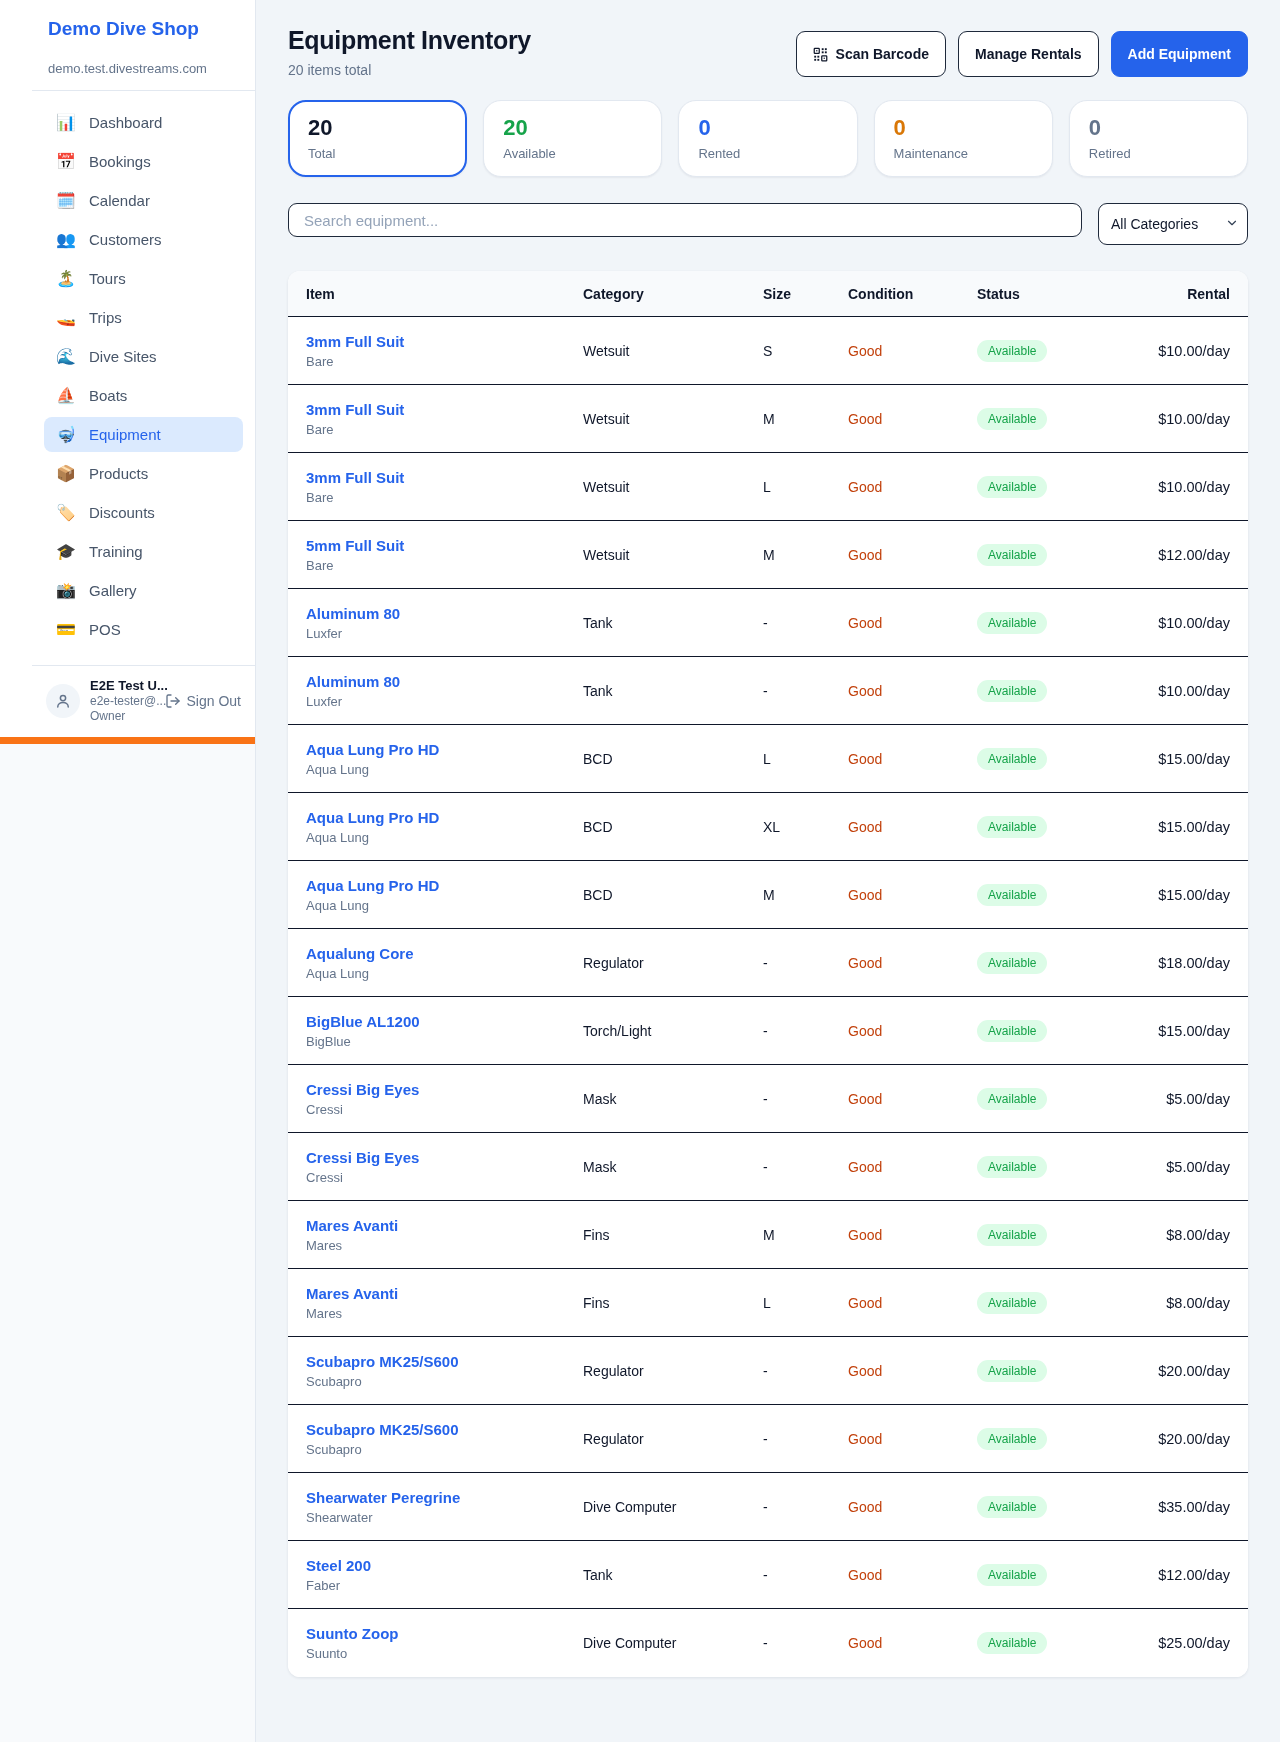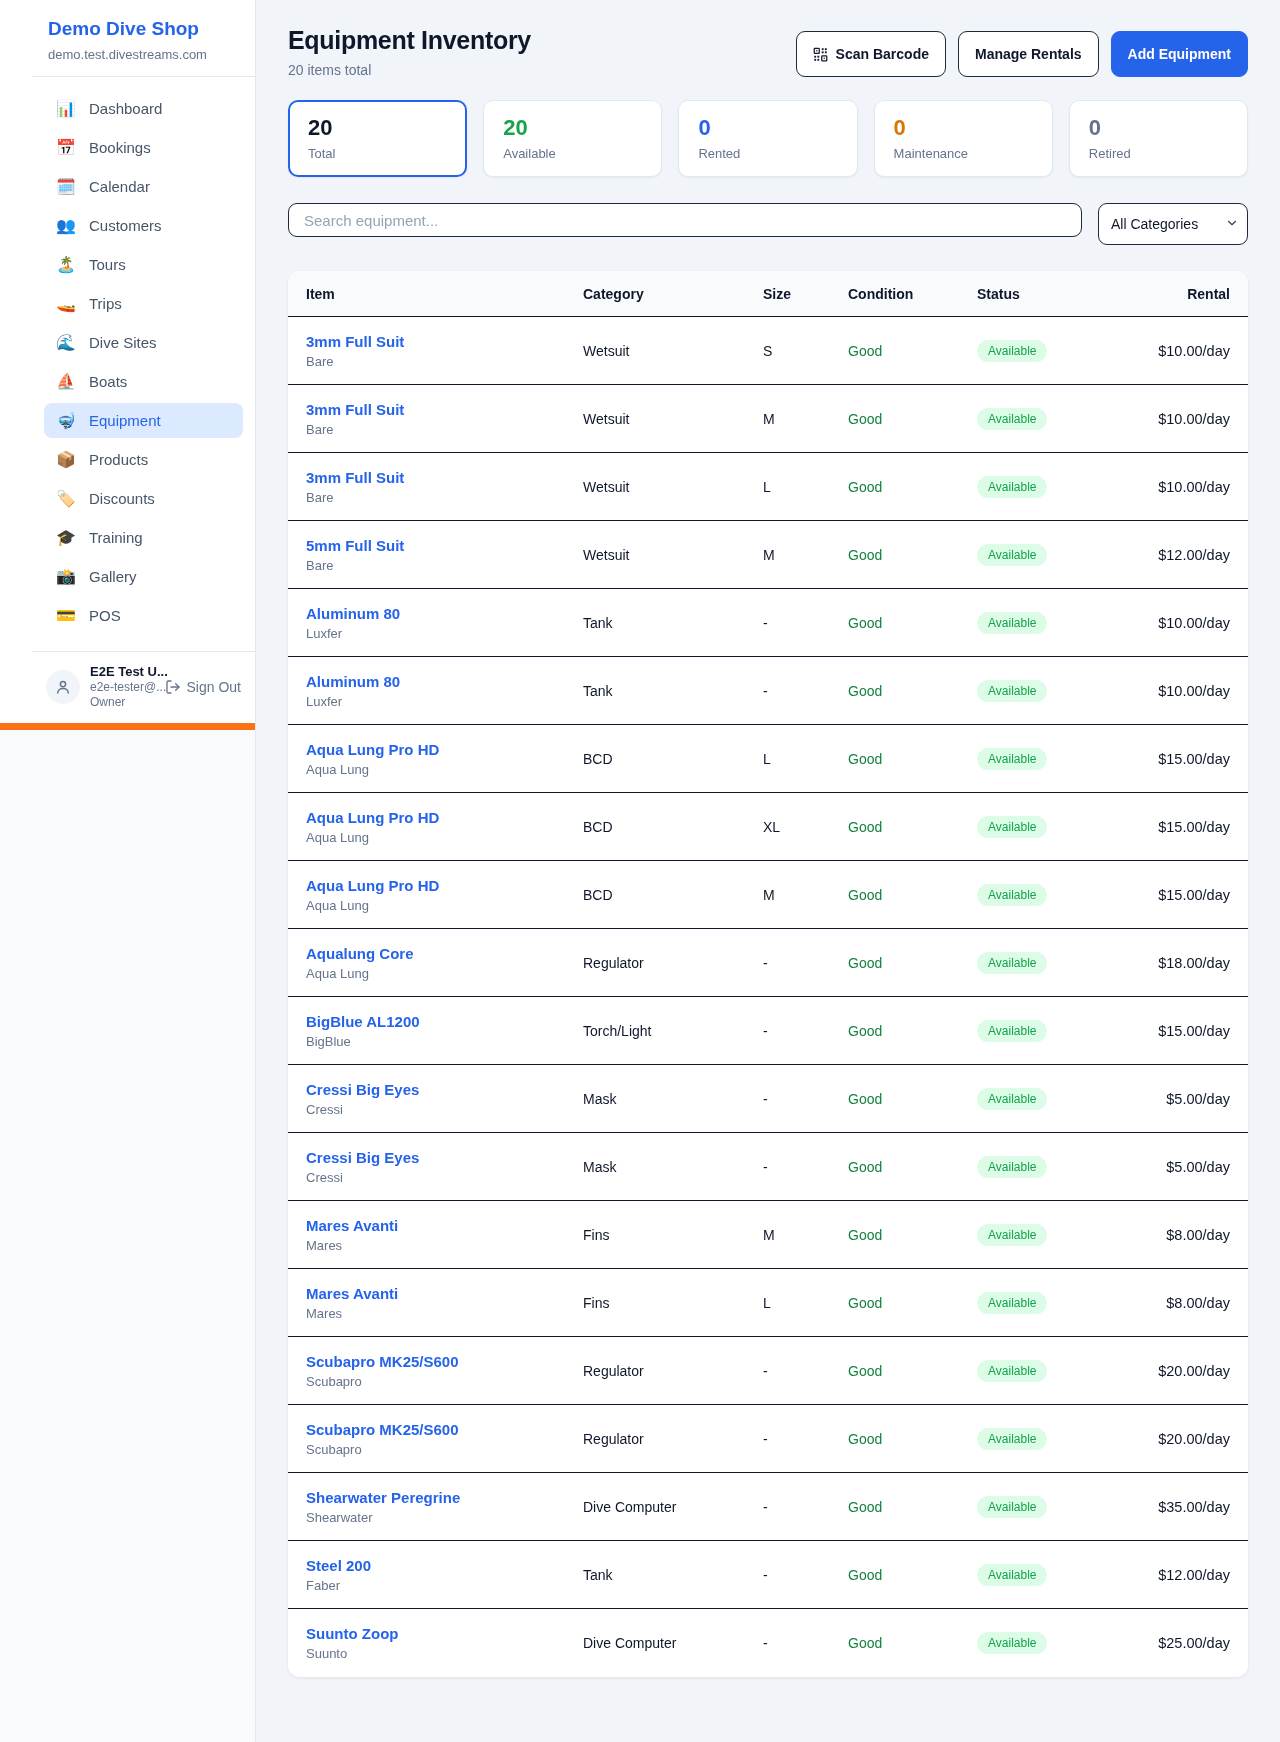--- a/index.html
+++ b/index.html
@@ -10,21 +10,21 @@
     font-family:"Liberation Sans","DejaVu Sans",sans-serif;
     color:#0f172a;
   }
   .layout { display:flex; align-items:stretch; min-height:1742px; }
 
   
   .sidebar { flex:0 0 256px; width:256px; background:#f8fafc; border-right:1px solid #e2e8f0; }
   .sidebar-card { background:#ffffff; border-bottom:7px solid #f97316;padding-left:32px; }
   .brand { padding:18px 16px 14px; border-bottom:1px solid #e2e8f0; }
   .brand-name { color:#2563eb; font-size:19px; font-weight:700; }
-  .brand-domain { color:#64748b; font-size:13px; margin-top:7px; }
+  .brand-domain { color:#64748b; font-size:13px; margin-top:21px; }
   .nav { padding:14px 12px 10px; }
   .nav-item { display:flex; align-items:center; gap:13px; padding:9px 12px; margin-bottom:4px;
               border-radius:8px; color:#475569; font-size:15px; cursor:pointer; }
   .nav-item.active { background:#dbeafe; color:#2563eb; }
   .nav-icon { width:20px; font-size:16px; line-height:1; text-align:center; flex:0 0 20px; }
   .user-row { border-top:1px solid #e2e8f0; margin-top:4px; padding:12px 14px 14px;
               display:flex; align-items:center; gap:10px; }
   .avatar { width:34px; height:34px; border-radius:50%; background:#f1f5f9;
             display:flex; align-items:center; justify-content:center; flex:0 0 34px; }
   .user-info { flex:1; min-width:0; }
@@ -38,21 +38,21 @@
   .page-header { display:flex; justify-content:space-between; align-items:flex-start; }
   .page-title { font-size:25px; font-weight:800; letter-spacing:-0.3px; }
   .page-sub { font-size:14px; color:#64748b; margin-top:7px; }
   .header-actions { display:flex; gap:12px; align-items:center; margin-top:5px; }
   .btn { height:46px; padding:0 16px; border-radius:9px; border:1px solid #1e293b;
          background:#fff; font-size:14px; font-weight:600; color:#0f172a;
          display:inline-flex; align-items:center; gap:8px; cursor:pointer; font-family:inherit; }
   .btn-primary { background:#2563eb; border-color:#2563eb; color:#fff; }
 
   .stats { display:flex; gap:16px; margin-top:22px; }
-  .stat-card { flex:1; background:#fff; border:1px solid #e2e8f0; border-radius:10px;
+  .stat-card { flex:1; background:#fff; border:1px solid #e2e8f0; border-radius:18px;
                padding:15px 19px; text-align:left; box-shadow:0 1px 2px rgba(15,23,42,.06);
                cursor:pointer; font-family:inherit; }
   .stat-card.selected { border:2px solid #2563eb; padding:14px 18px; }
   .stat-value { font-size:22px; font-weight:800; line-height:1.1; }
   .stat-label { font-size:13px; color:#64748b; margin-top:6px; }
 
   .filters { display:flex; gap:16px; margin-top:26px; }
   .search { flex:1; height:34px; border:1px solid #1e293b; border-radius:9px; background:#fff;
             padding:0 15px; font-size:15px; color:#0f172a; font-family:inherit; outline:none; }
   .search::placeholder { color:#94a3b8; }
@@ -67,21 +67,21 @@
   .thead, .trow { display:grid; grid-template-columns:277px 180px 85px 129px 1fr 140px;
                   align-items:center; padding:0 18px; }
   .thead { height:46px; background:#f8fafc; border-bottom:1px solid #0f172a;
            font-size:14px; font-weight:700; color:#0f172a; }
   .th-rental { text-align:right; }
   .trow { height:68px; background:#fff; border-bottom:1px solid #0f172a; }
   .trow:last-child { border-bottom:none; }
   .item-name { color:#2563eb; font-size:15px; font-weight:600; text-decoration:none; display:inline-block; cursor:pointer; }
   .item-brand { color:#64748b; font-size:13px; margin-top:4px; }
   .cell { font-size:14px; color:#0f172a; }
-  .cond-link { color:#15803d; text-decoration:none; cursor:pointer; font-size:14px; }
+  .cond-link { color:#c2410c; text-decoration:none; cursor:pointer; font-size:14px; }
   .badge { display:inline-block; background:#dcfce7; color:#16a34a; font-size:12px;
            padding:4px 11px; border-radius:999px; }
   .cell-rental { text-align:right; font-size:14.5px; }
 </style>
 </head>
 <body>
 
 <div class="layout">
 
   <aside class="sidebar">

